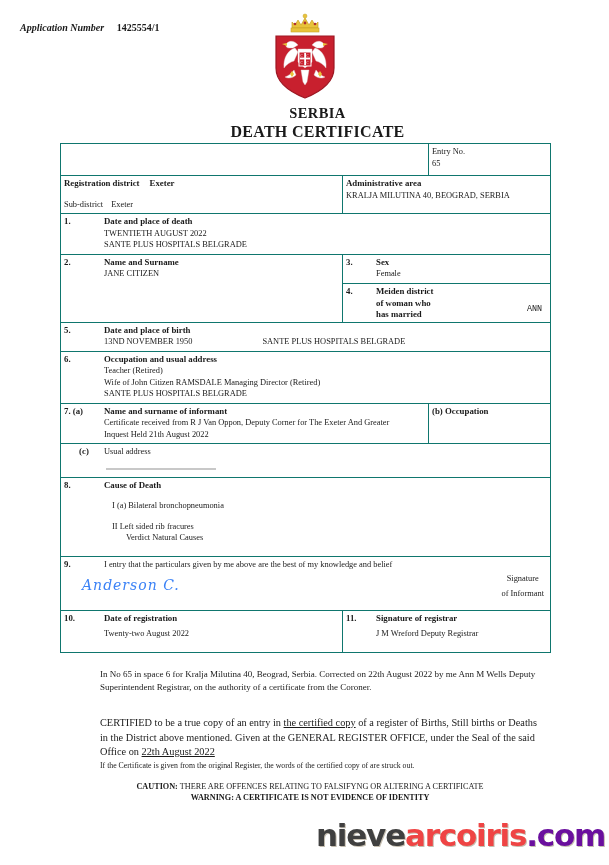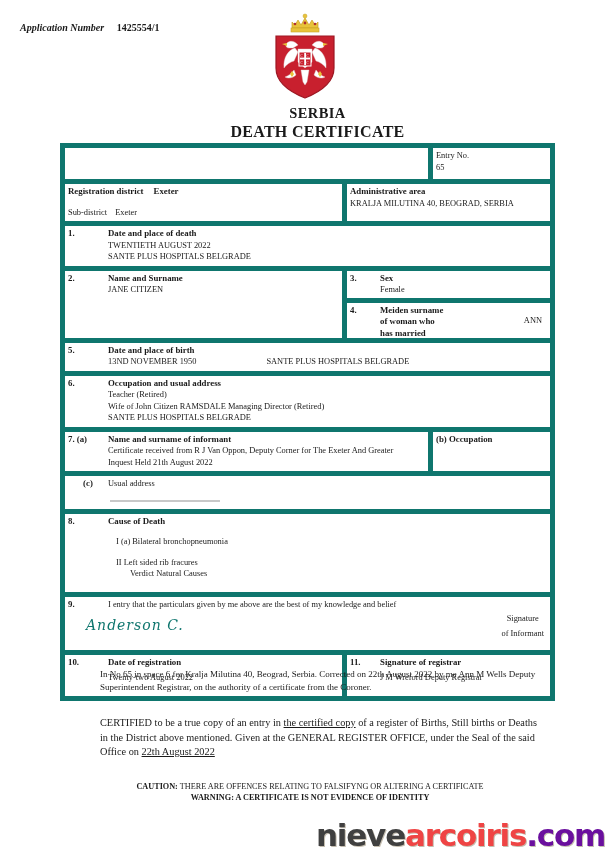--- a/index.html
+++ b/index.html
@@ -69,21 +69,21 @@
   .cert-table {
     position: absolute;
     left: 60px;
     top: 143px;
     width: 490px;
     border-collapse: collapse;
     table-layout: fixed;
     font-size: 8.4px;
   }
   .cert-table td {
-    border: 5px solid #0f766e;
+    border: 1px solid #0f766e;
     vertical-align: top;
     padding: 0;
   }
   .cell {
     padding: 2px 3px 3px 3px;
     position: relative;
   }
   .hd {
     font-weight: bold;
     font-size: 8.8px;
@@ -123,43 +123,44 @@
     width: 110px;
     height: 2px;
     background: #c8c8c8;
   }
 
   
   .sig-cursive {
     font-family: "DejaVu Serif", serif;
     font-style: italic;
     font-size: 14px;
-    color: #0f766e;
+    color: #3b82f6;
     letter-spacing: 1px;
     margin: 7px 0 7px 18px;
     white-space: nowrap;
   }
   .sig-right {
     position: absolute;
     right: 6px;
     top: 14px;
     text-align: center;
     font-size: 8.4px;
     line-height: 15px;
   }
 
   
   .pair { display: flex; }
   .pair .gap-wide { width: 70px; flex: 0 0 70px; }
 
   .mt-ann {
     position: absolute;
     right: 8px;
-    top: 13px;
+    top: 20px;
     font-size: 8.4px;
+    font-family: Liberation Mono, monospace;
   }
 
   
   .footer {
     position: absolute;
     left: 100px;
     top: 668px;
     width: 442px;
     font-size: 9px;
     line-height: 13px;
@@ -350,21 +351,21 @@
         </div>
       </div>
     </td>
   </tr>
   <tr>
     <td colspan="2">
       <div class="cell" style="height:30px;">
         <div class="row-flex">
           <div class="numcol-sm">4.</div>
           <div class="bodycol">
-            <div class="line hd">Meiden surname</div>
+            <div class="line hd">Meiden district</div>
             <div class="line hd">of woman who</div>
             <div class="line hd">has married</div>
           </div>
         </div>
         <div class="mt-ann vl">ANN</div>
       </div>
     </td>
   </tr>
 
   <tr>
@@ -500,20 +501,21 @@
     </td>
   </tr>
 </tbody>
   </table>
 
 <div class="footer">
   <p class="para-correction">In No 65 in space 6 for Kralja Milutina 40, Beograd, Serbia. Corrected on 22th August 2022 by me Ann M Wells Deputy Superintendent Registrar, on the authority of a certificate from the Coroner.</p>
   <p class="para-certified">
     <span>CERTIFIED to be a true copy of an entry in </span><span class="u">the certified copy</span><span> of a register of Births, Still births or Deaths in the District above mentioned. Given at the GENERAL REGISTER OFFICE, under the Seal of the said Office on </span><span class="u">22th  August  2022</span>
   </p>
+  <p class="para-small">If the Certificate is given from the original Register, the words of the certified copy of are struck out.</p>
 </div>
 
 <div class="caution">
   <div>
     <span class="c-head">CAUTION:</span>
     <span>THERE ARE OFFENCES RELATING TO FALSIFYNG OR ALTERING A CERTIFICATE</span>
   </div>
   <div class="c-warn">WARNING: A CERTIFICATE IS NOT EVIDENCE OF IDENTITY</div>
 </div>
 

